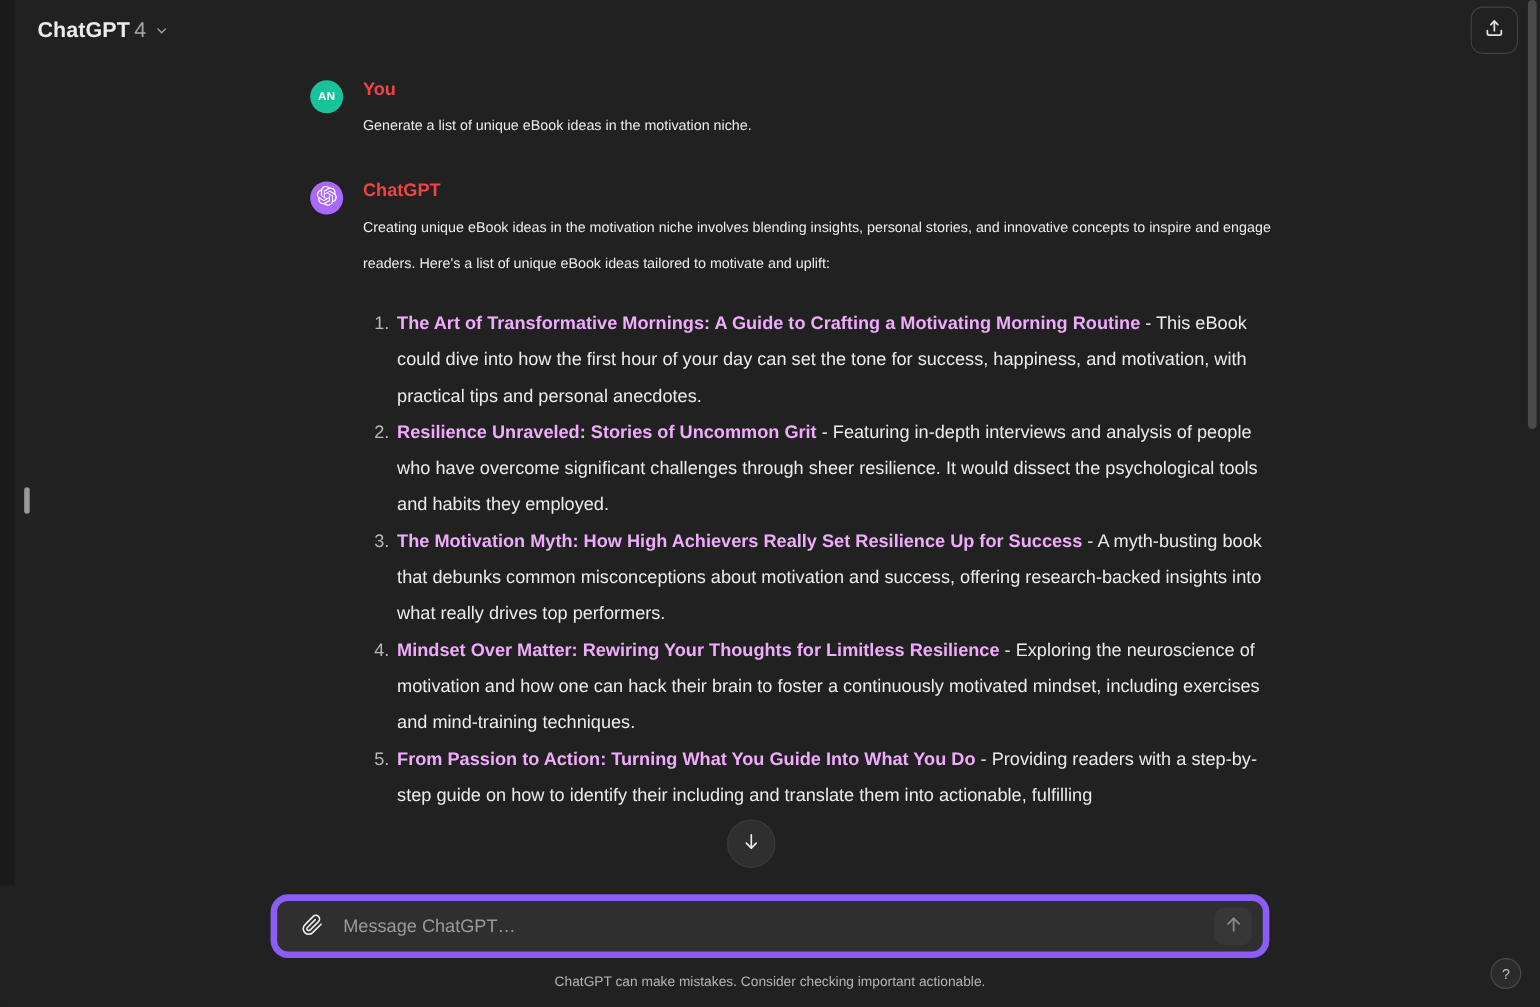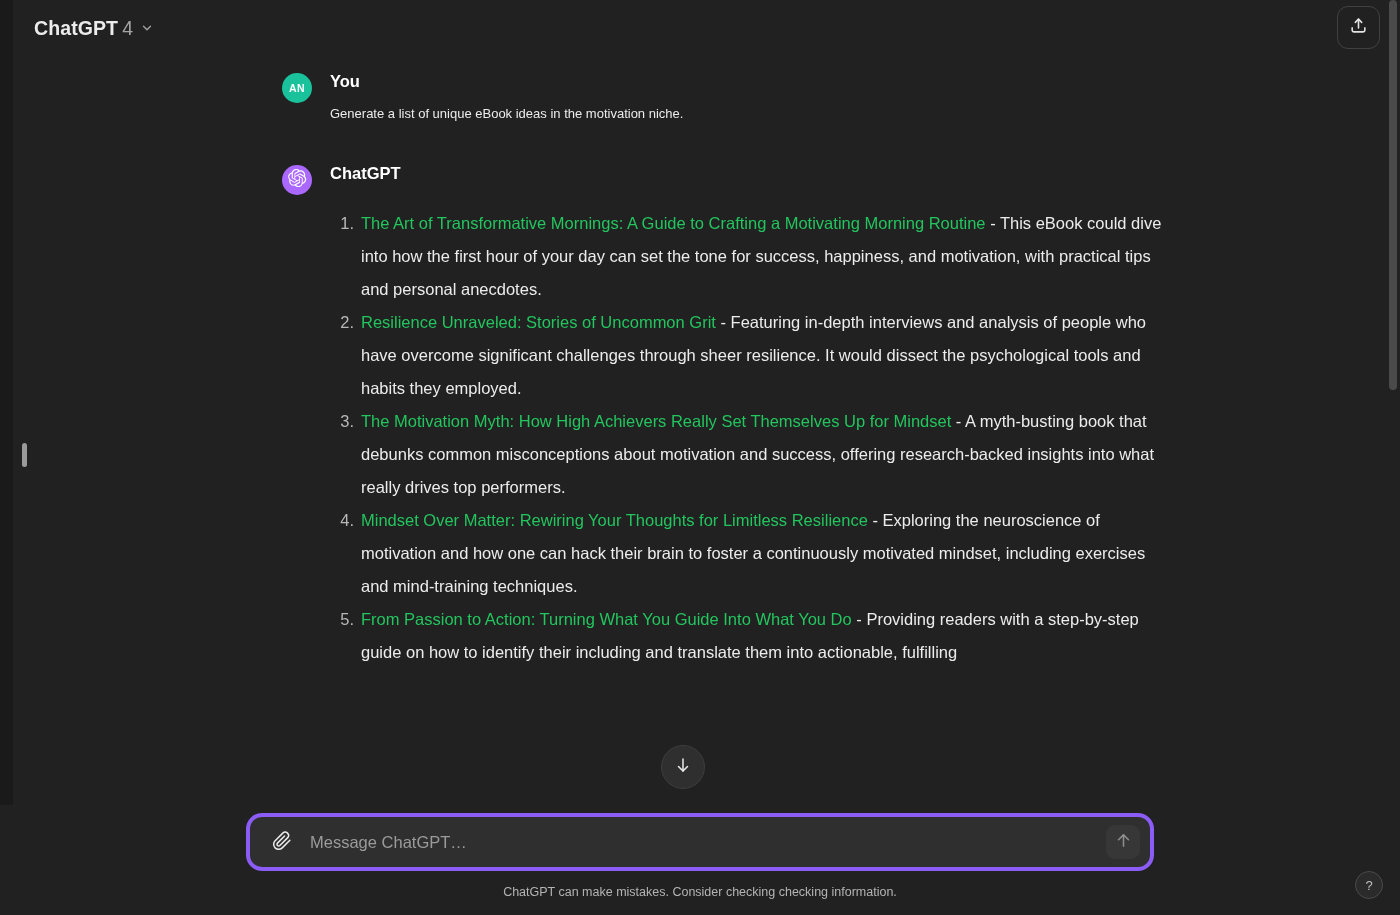--- a/index.html
+++ b/index.html
@@ -134,21 +134,21 @@
   .avatar-bot {
     background: #ab68ff;
   }
   .avatar-bot svg { width: 20px; height: 20px; color: #ffffff; }
 
   .msg-body { flex: 1 1 auto; min-width: 0; }
 
   .author {
     font-size: 16.5px;
     font-weight: bold;
-    color: #ffffff;
+    color: #ef4444;
     margin-bottom: 5px;
     line-height: 1.35;
   }
 
   .para {
     font-size: 13px;
     line-height: 33px;
     color: #ececec;
     font-weight: normal;
   }
@@ -171,21 +171,21 @@
     content: counter(idea) ".";
     position: absolute;
     left: 0;
     top: 0;
     width: 24px;
     text-align: right;
     color: #b8b8b8;
     font-size: 16.5px;
     line-height: 33px;
   }
-  .idea-title { font-weight: normal; color: #22c55e; }
+  .idea-title { font-weight: bold; color: #f0abfc; }
   .idea-desc { font-weight: normal; color: #ececec; }
 
   
   .scroll-down {
     position: absolute;
     left: 661px;
     top: 745px;
     width: 44px;
     height: 44px;
     border-radius: 50%;
@@ -208,21 +208,21 @@
     height: 110px;
     background: #212121;
     z-index: 15;
   }
   .composer {
     position: absolute;
     left: 246px;
     top: 8px;
     width: 908px;
     height: 58px;
-    border: 4px solid #8b5cf6;
+    border: 6px solid #8b5cf6;
     border-radius: 16px;
     background: #2f2f2f;
     display: flex;
     align-items: center;
     padding: 0 10px 0 16px;
   }
   .attach-btn {
     flex: 0 0 auto;
     width: 32px; height: 32px;
     display: flex;
@@ -358,30 +358,31 @@
       <div class="msg">
         <div class="avatar avatar-bot">
           <span>
             <svg viewBox="0 0 24 24" fill="currentColor">
               <path d="M21.55 10.04a5.4 5.4 0 0 0-.47-4.44 5.49 5.49 0 0 0-5.9-2.62A5.44 5.44 0 0 0 11.1 1.2 5.49 5.49 0 0 0 5.86 5a5.43 5.43 0 0 0-3.63 2.63 5.48 5.48 0 0 0 .68 6.43 5.4 5.4 0 0 0 .47 4.44 5.49 5.49 0 0 0 5.9 2.62 5.43 5.43 0 0 0 4.08 1.82 5.49 5.49 0 0 0 5.24-3.8 5.43 5.43 0 0 0 3.63-2.63 5.48 5.48 0 0 0-.68-6.47Zm-8.18 11.43a4.07 4.07 0 0 1-2.61-.94l.13-.07 4.33-2.5a.7.7 0 0 0 .36-.61v-6.1l1.83 1.06a.07.07 0 0 1 .3.05v5.05a4.08 4.08 0 0 1-4.07 4.06ZM4.6 17.74a4.05 4.05 0 0 1-.49-2.72l.13.08 4.33 2.5a.7.7 0 0 0 .7 0l5.29-3.05v2.11a.08.08 0 0 1-.3.06l-4.38 2.53a4.08 4.08 0 0 1-5.55-1.5ZM3.46 8.3a4.06 4.06 0 0 1 2.13-1.79v5.14a.69.69 0 0 0 .35.6l5.26 3.04-1.83 1.06a.07.07 0 0 1-.6.01l-4.38-2.53A4.08 4.08 0 0 1 3.46 8.3Zm15.04 3.5-5.29-3.07L15.04 7.7a.07.07 0 0 1 .06-.01l4.38 2.53a4.07 4.07 0 0 1-.61 7.34v-5.14a.68.68 0 0 0-.37-.61Zm1.82-2.74-.13-.08-4.32-2.52a.7.7 0 0 0-.71 0L9.88 9.51V7.4a.07.07 0 0 1 .03-.06l4.38-2.52a4.07 4.07 0 0 1 6.04 4.22ZM8.88 12.8 7.05 11.75a.07.07 0 0 1-.04-.06V6.65a4.07 4.07 0 0 1 6.68-3.13l-.13.08-4.33 2.5a.7.7 0 0 0-.35.6l-.01 6.1Zm1-2.15L12.25 9.3l2.38 1.37v2.74l-2.37 1.37-2.38-1.37Z"></path>
             </svg>
           </span>
         </div>
         <div class="msg-body">
           <div class="author">ChatGPT</div>
+          <div class="para">Creating unique eBook ideas in the motivation niche involves blending insights, personal stories, and innovative concepts to inspire and engage readers. Here's a list of unique eBook ideas tailored to motivate and uplift:</div>
 
           <ol class="idea-list">
             <li>
               <span class="idea-title">The Art of Transformative Mornings: A Guide to Crafting a Motivating Morning Routine</span><span class="idea-desc"> - This eBook could dive into how the first hour of your day can set the tone for success, happiness, and motivation, with practical tips and personal anecdotes.</span>
             </li>
             <li>
               <span class="idea-title">Resilience Unraveled: Stories of Uncommon Grit</span><span class="idea-desc"> - Featuring in-depth interviews and analysis of people who have overcome significant challenges through sheer resilience. It would dissect the psychological tools and habits they employed.</span>
             </li>
             <li>
-              <span class="idea-title">The Motivation Myth: How High Achievers Really Set Themselves Up for Mindset</span><span class="idea-desc"> - A myth-busting book that debunks common misconceptions about motivation and success, offering research-backed insights into what really drives top performers.</span>
+              <span class="idea-title">The Motivation Myth: How High Achievers Really Set Resilience Up for Success</span><span class="idea-desc"> - A myth-busting book that debunks common misconceptions about motivation and success, offering research-backed insights into what really drives top performers.</span>
             </li>
             <li>
               <span class="idea-title">Mindset Over Matter: Rewiring Your Thoughts for Limitless Resilience</span><span class="idea-desc"> - Exploring the neuroscience of motivation and how one can hack their brain to foster a continuously motivated mindset, including exercises and mind-training techniques.</span>
             </li>
             <li>
               <span class="idea-title">From Passion to Action: Turning What You Guide Into What You Do</span><span class="idea-desc"> - Providing readers with a step-by-step guide on how to identify their including and translate them into actionable, fulfilling</span>
             </li>
           </ol>
         </div>
       </div>
@@ -410,21 +411,21 @@
       <input class="msg-input" type="text" value="" placeholder="Message ChatGPT…" style="">
       <button class="send-btn">
         <span>
           <svg viewBox="0 0 24 24" fill="none" stroke="currentColor" stroke-width="2.2" stroke-linecap="round" stroke-linejoin="round">
             <line x1="12" y1="20" x2="12" y2="4"></line>
             <polyline points="5 11 12 4 19 11"></polyline>
           </svg>
         </span>
       </button>
     </div>
-    <div class="disclaimer">ChatGPT can make mistakes. Consider checking checking information.</div>
+    <div class="disclaimer">ChatGPT can make mistakes. Consider checking important actionable.</div>
   </div>
 
   <div class="help-btn">?</div>
 
   <div class="scrollbar-track">
     <div class="scrollbar-thumb"></div>
   </div>
 
 </div>
 

